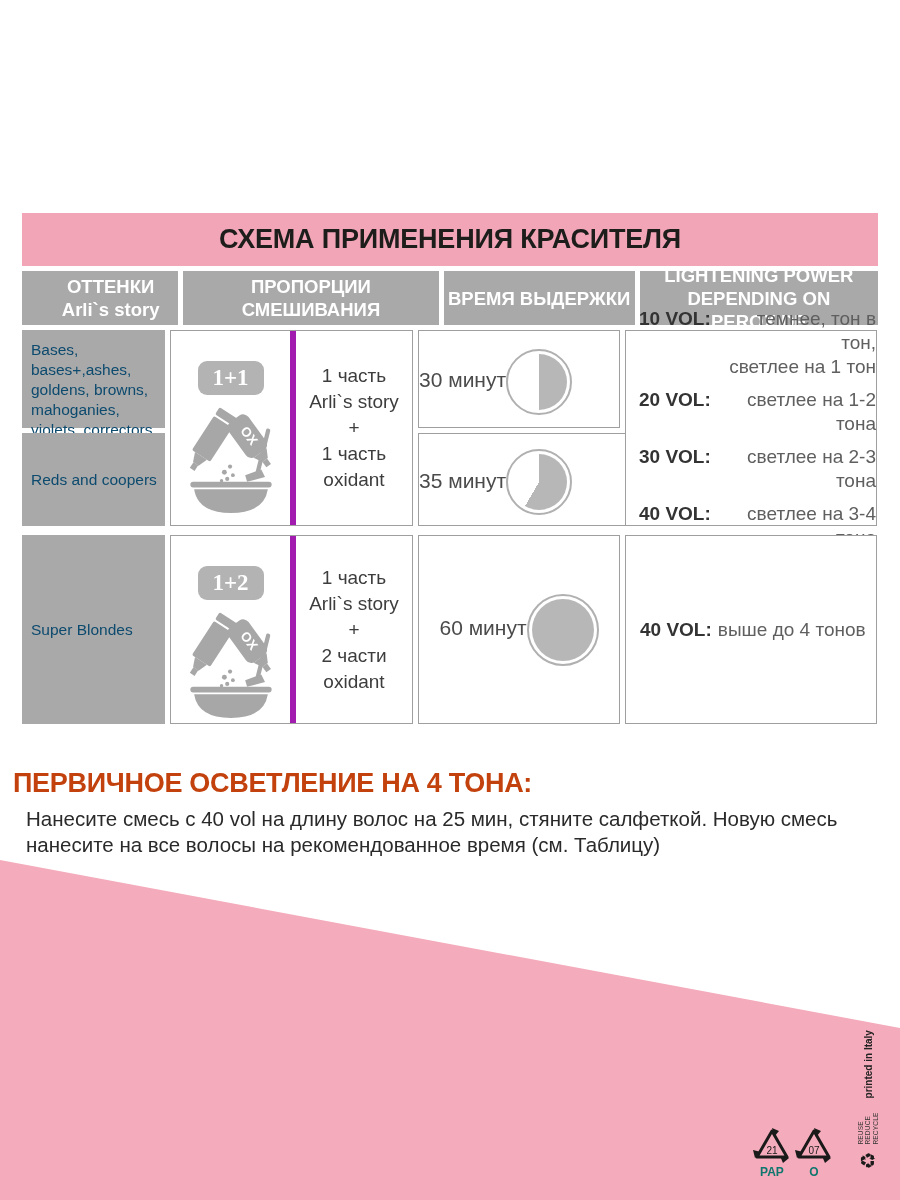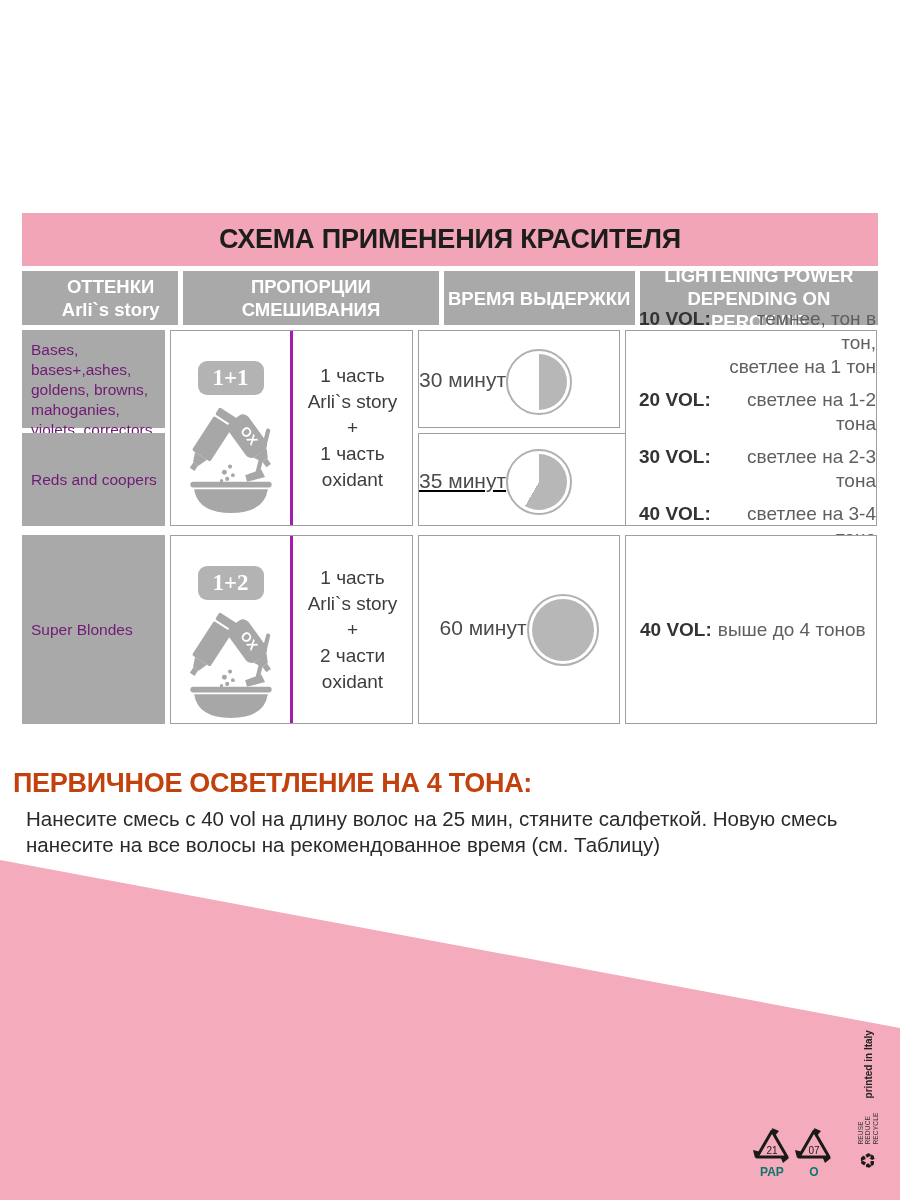--- a/index.html
+++ b/index.html
@@ -16,41 +16,41 @@
   .title-bar span{font-size:27px;font-weight:bold;color:#1d1d1b;letter-spacing:-.2px;text-align:right;}
 
   
   .hdr-row{position:absolute;left:22px;top:271px;width:856px;height:54px;display:flex;gap:5px;}
   .hdr-cell{background:#a9a9a9;color:#ffffff;font-weight:bold;font-size:18.5px;line-height:23px;
     display:flex;align-items:center;justify-content:center;text-align:center;white-space:pre-line;}
   .hw1{width:143px;}.hw2{width:270px;}.hw3{width:202px;}.hw4{width:252px;}
 
   
   .cell{position:absolute;box-sizing:border-box;}
-  .gray-cell{background:#a9a9a9;color:#701a75;font-size:15.5px;line-height:20px;
+  .gray-cell{background:#a9a9a9;color:#0c4a6e;font-size:15.5px;line-height:20px;
     display:flex;align-items:center;padding:10px 6px 10px 9px;}
   .gray-cell.top-align{align-items:flex-start;}
   .white-cell{background:#ffffff;border:1px solid #9f9f9f;}
 
   
   .c-shades-a{left:22px;top:330px;width:143px;height:98px;}
   .c-shades-b{left:22px;top:433px;width:143px;height:93px;}
   .c-shades-c{left:22px;top:535px;width:143px;height:189px;}
   .c-mix-1{left:170px;top:330px;width:243px;height:196px;}
   .c-mix-2{left:170px;top:535px;width:243px;height:189px;}
   .c-time-1a{left:418px;top:330px;width:202px;height:98px;}
-  .c-time-1b{left:418px;top:433px;width:232px;height:93px;text-decoration:underline;}
+  .c-time-1b{left:418px;top:433px;width:232px;height:93px;}
   .c-time-2{left:418px;top:535px;width:202px;height:189px;}
   .c-power-1{left:625px;top:330px;width:252px;height:196px;}
   .c-power-2{left:625px;top:535px;width:252px;height:189px;}
 
   
   .mix-wrap{display:flex;width:100%;height:100%;}
   .mix-icon-col{width:119px;display:flex;flex-direction:column;align-items:center;padding-top:30px;box-sizing:border-box;}
-  .mix-text-col{flex:1;border-left:3px solid #a21caf;display:flex;align-items:center;justify-content:center;
+  .mix-text-col{flex:1;border-left:6px solid #a21caf;display:flex;align-items:center;justify-content:center;
     text-align:center;font-size:19px;line-height:26px;color:#3d3d3d;white-space:pre-line;}
   .ratio-badge{min-width:58px;height:34px;border-radius:9px;background:#b3b3b3;color:#ffffff;
     font-weight:bold;font-size:23px;display:flex;align-items:center;justify-content:center;padding:0 4px;font-family:Liberation Serif, serif;}
   .mix-icon{margin-top:8px;}
 
   
   .time-wrap{display:flex;flex-direction:row;align-items:center;width:100%;height:100%;padding-top:5px;box-sizing:border-box;}
   .time-wrap.centered{justify-content:center;padding-top:0;}
   .time-label{font-size:21px;color:#4b4b4b;margin-bottom:3px;}
   .clock{border:2px solid #b0b0b0;border-radius:50%;background:#fff;padding:3px;}

